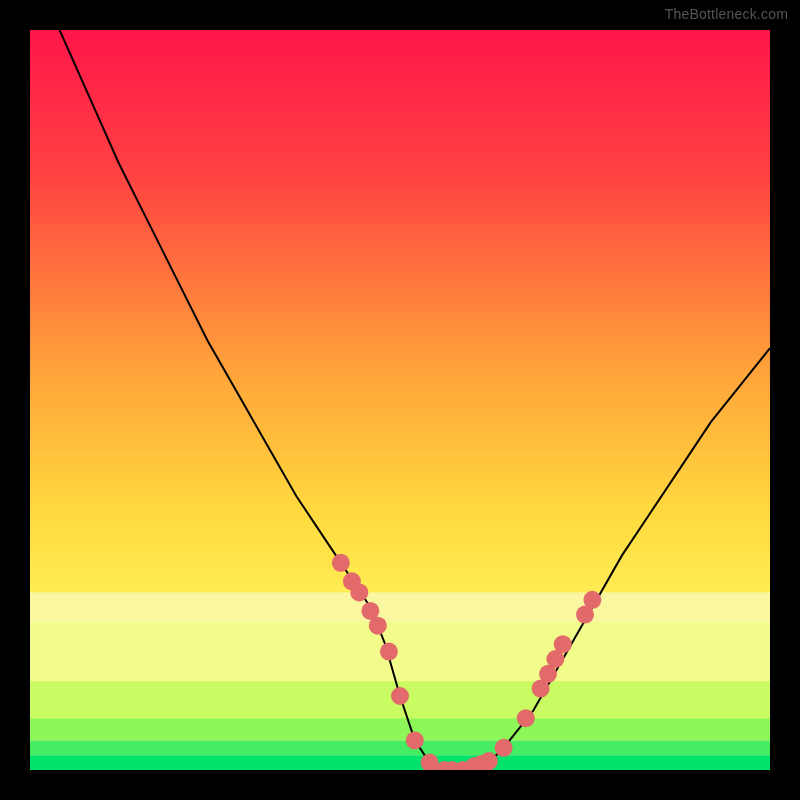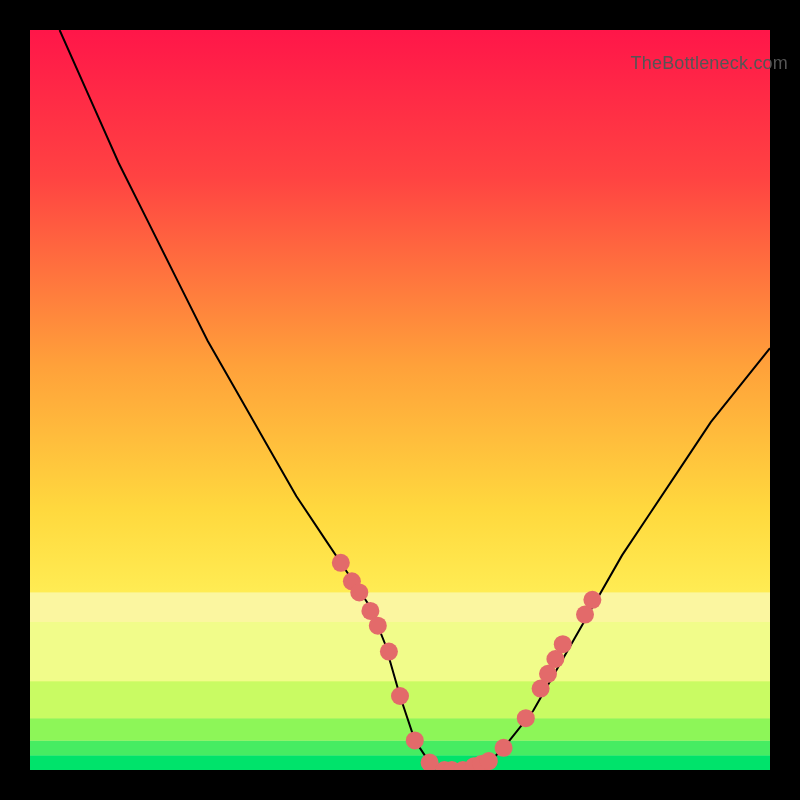--- a/index.html
+++ b/index.html
@@ -12,24 +12,23 @@
     position: relative;
     width: 800px;
     height: 800px;
     background: #fff;
   }
   .watermark {
     position: absolute;
     top: 6px;
     right: 12px;
     color: #555;
-    font-size: 18px;
+    font-size: 14px;
     font-weight: 500;
     letter-spacing: 0.2px;
-    margin-top: 47px;
   }
   svg {
     display: block;
   }
 </style>
 </head>
 <body>
 
 <div class="canvas">
   <div class="watermark">TheBottleneck.com</div>

